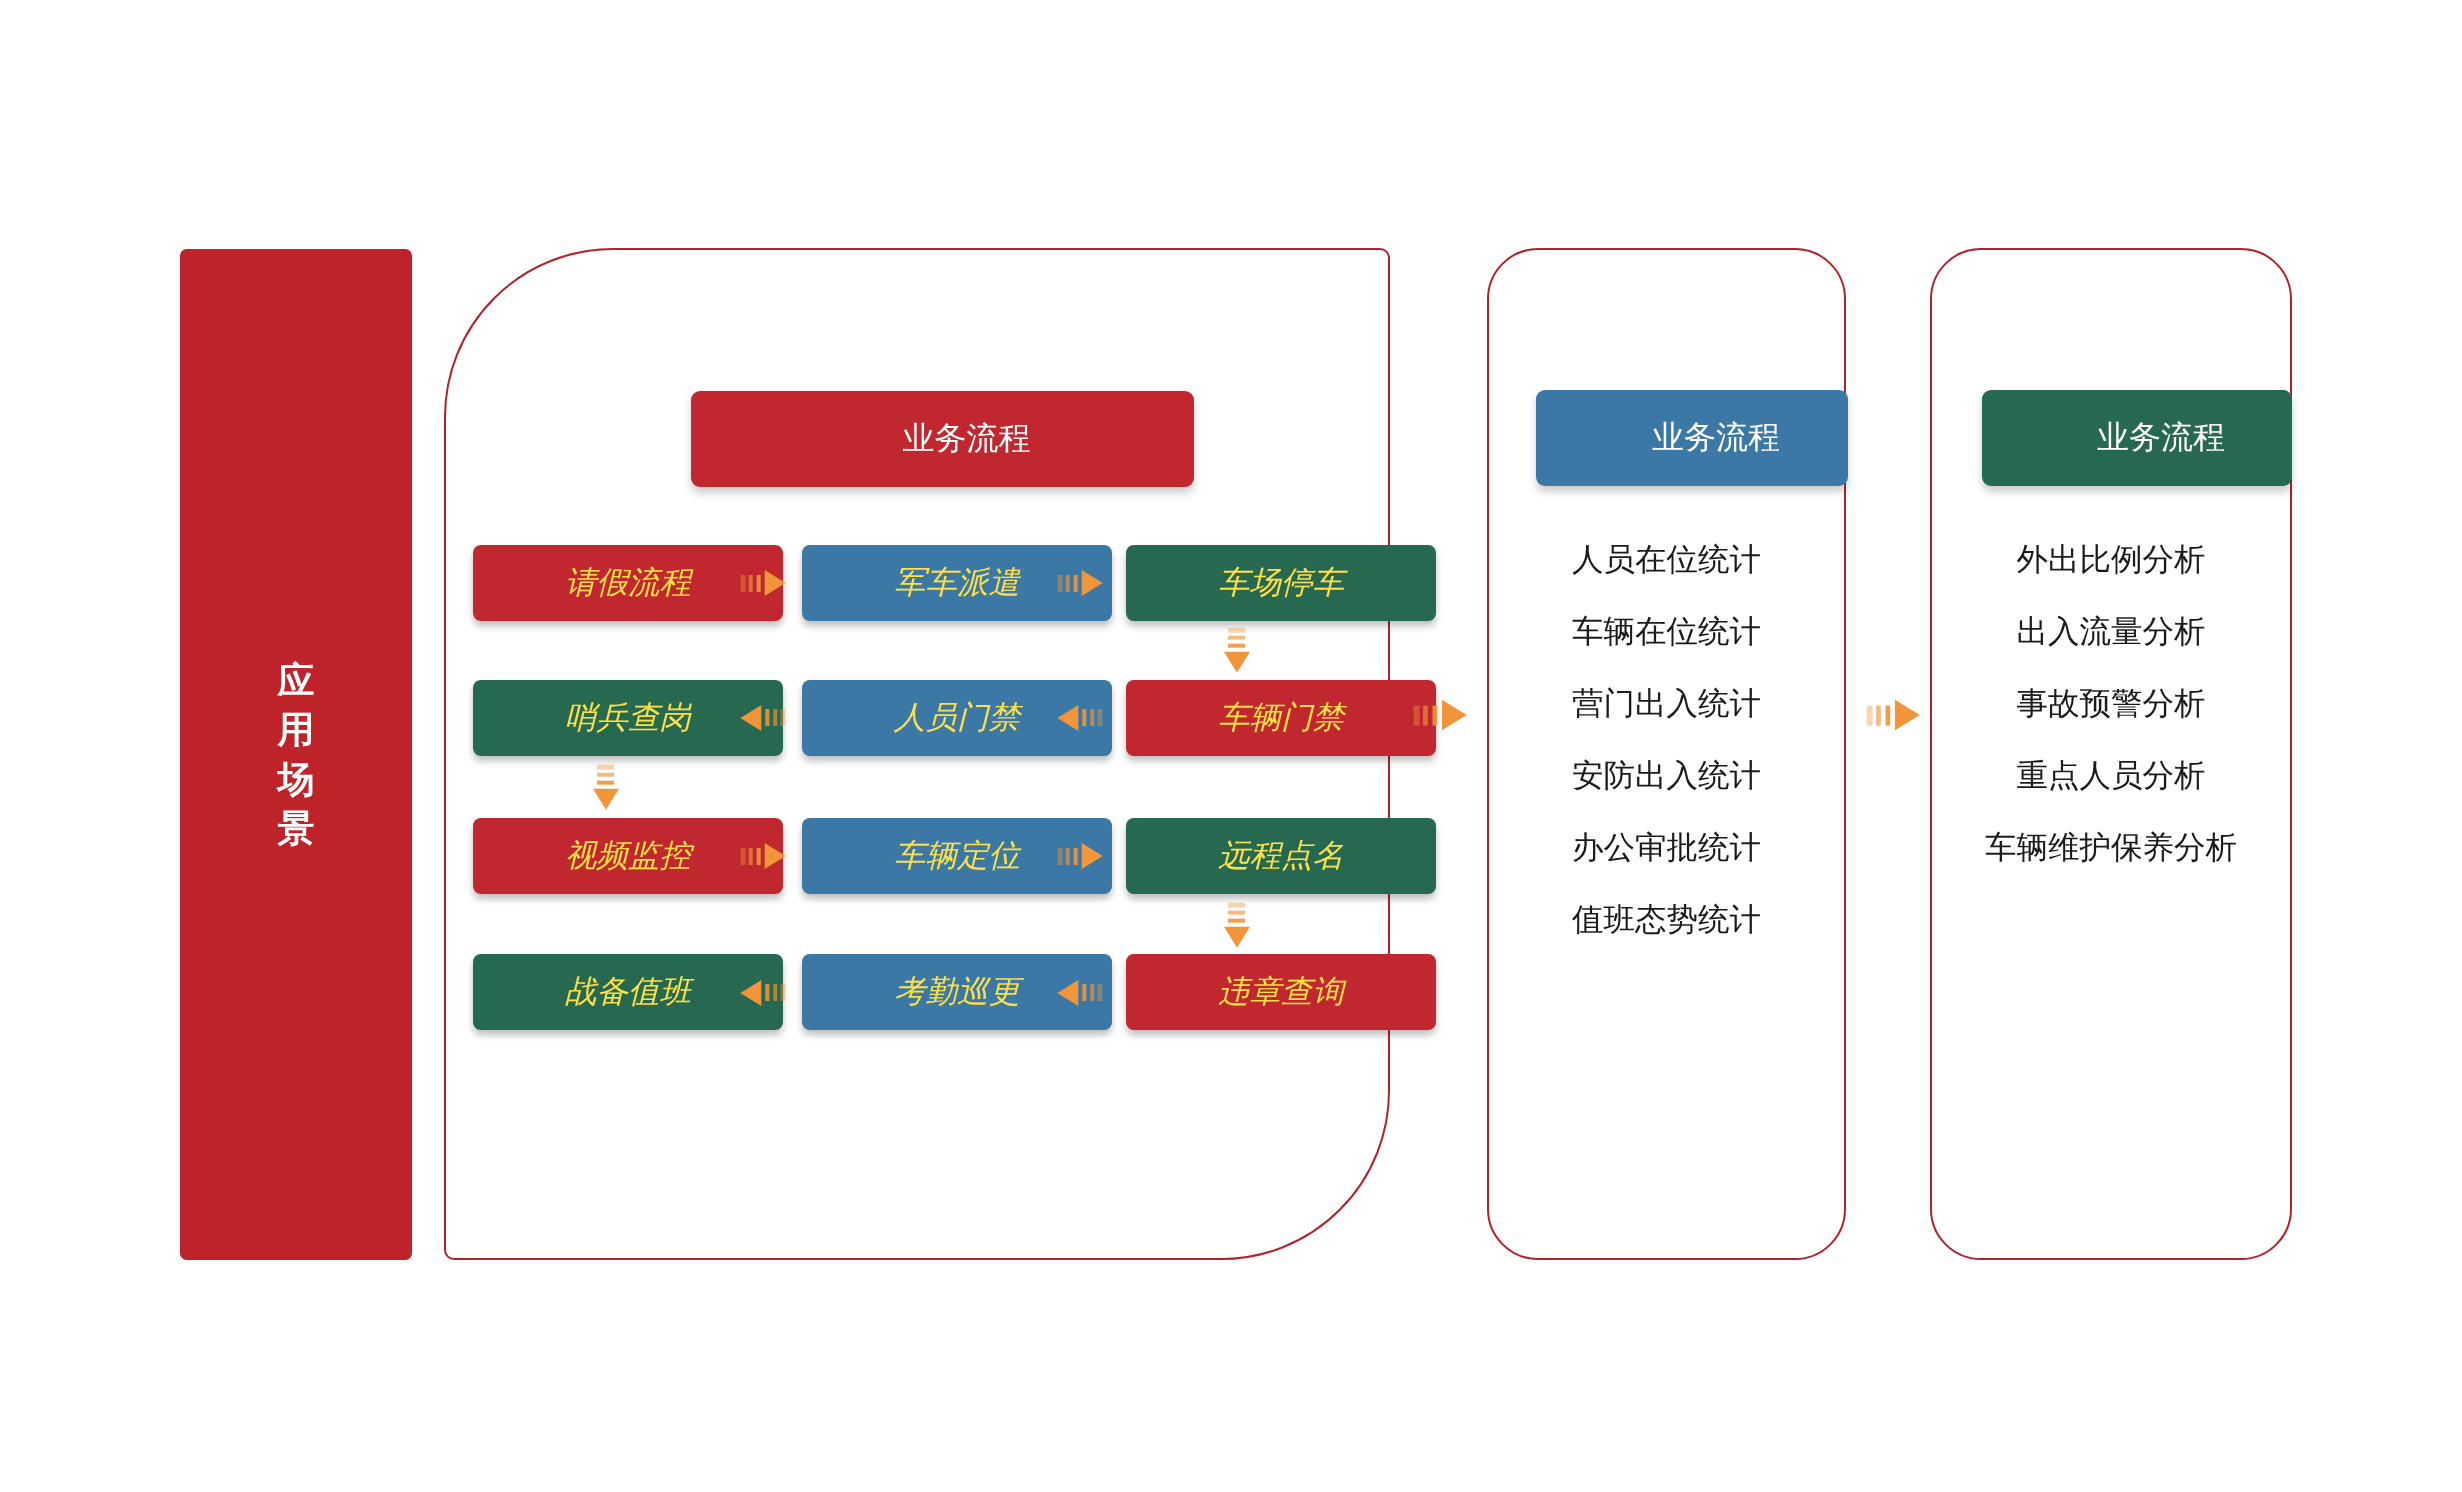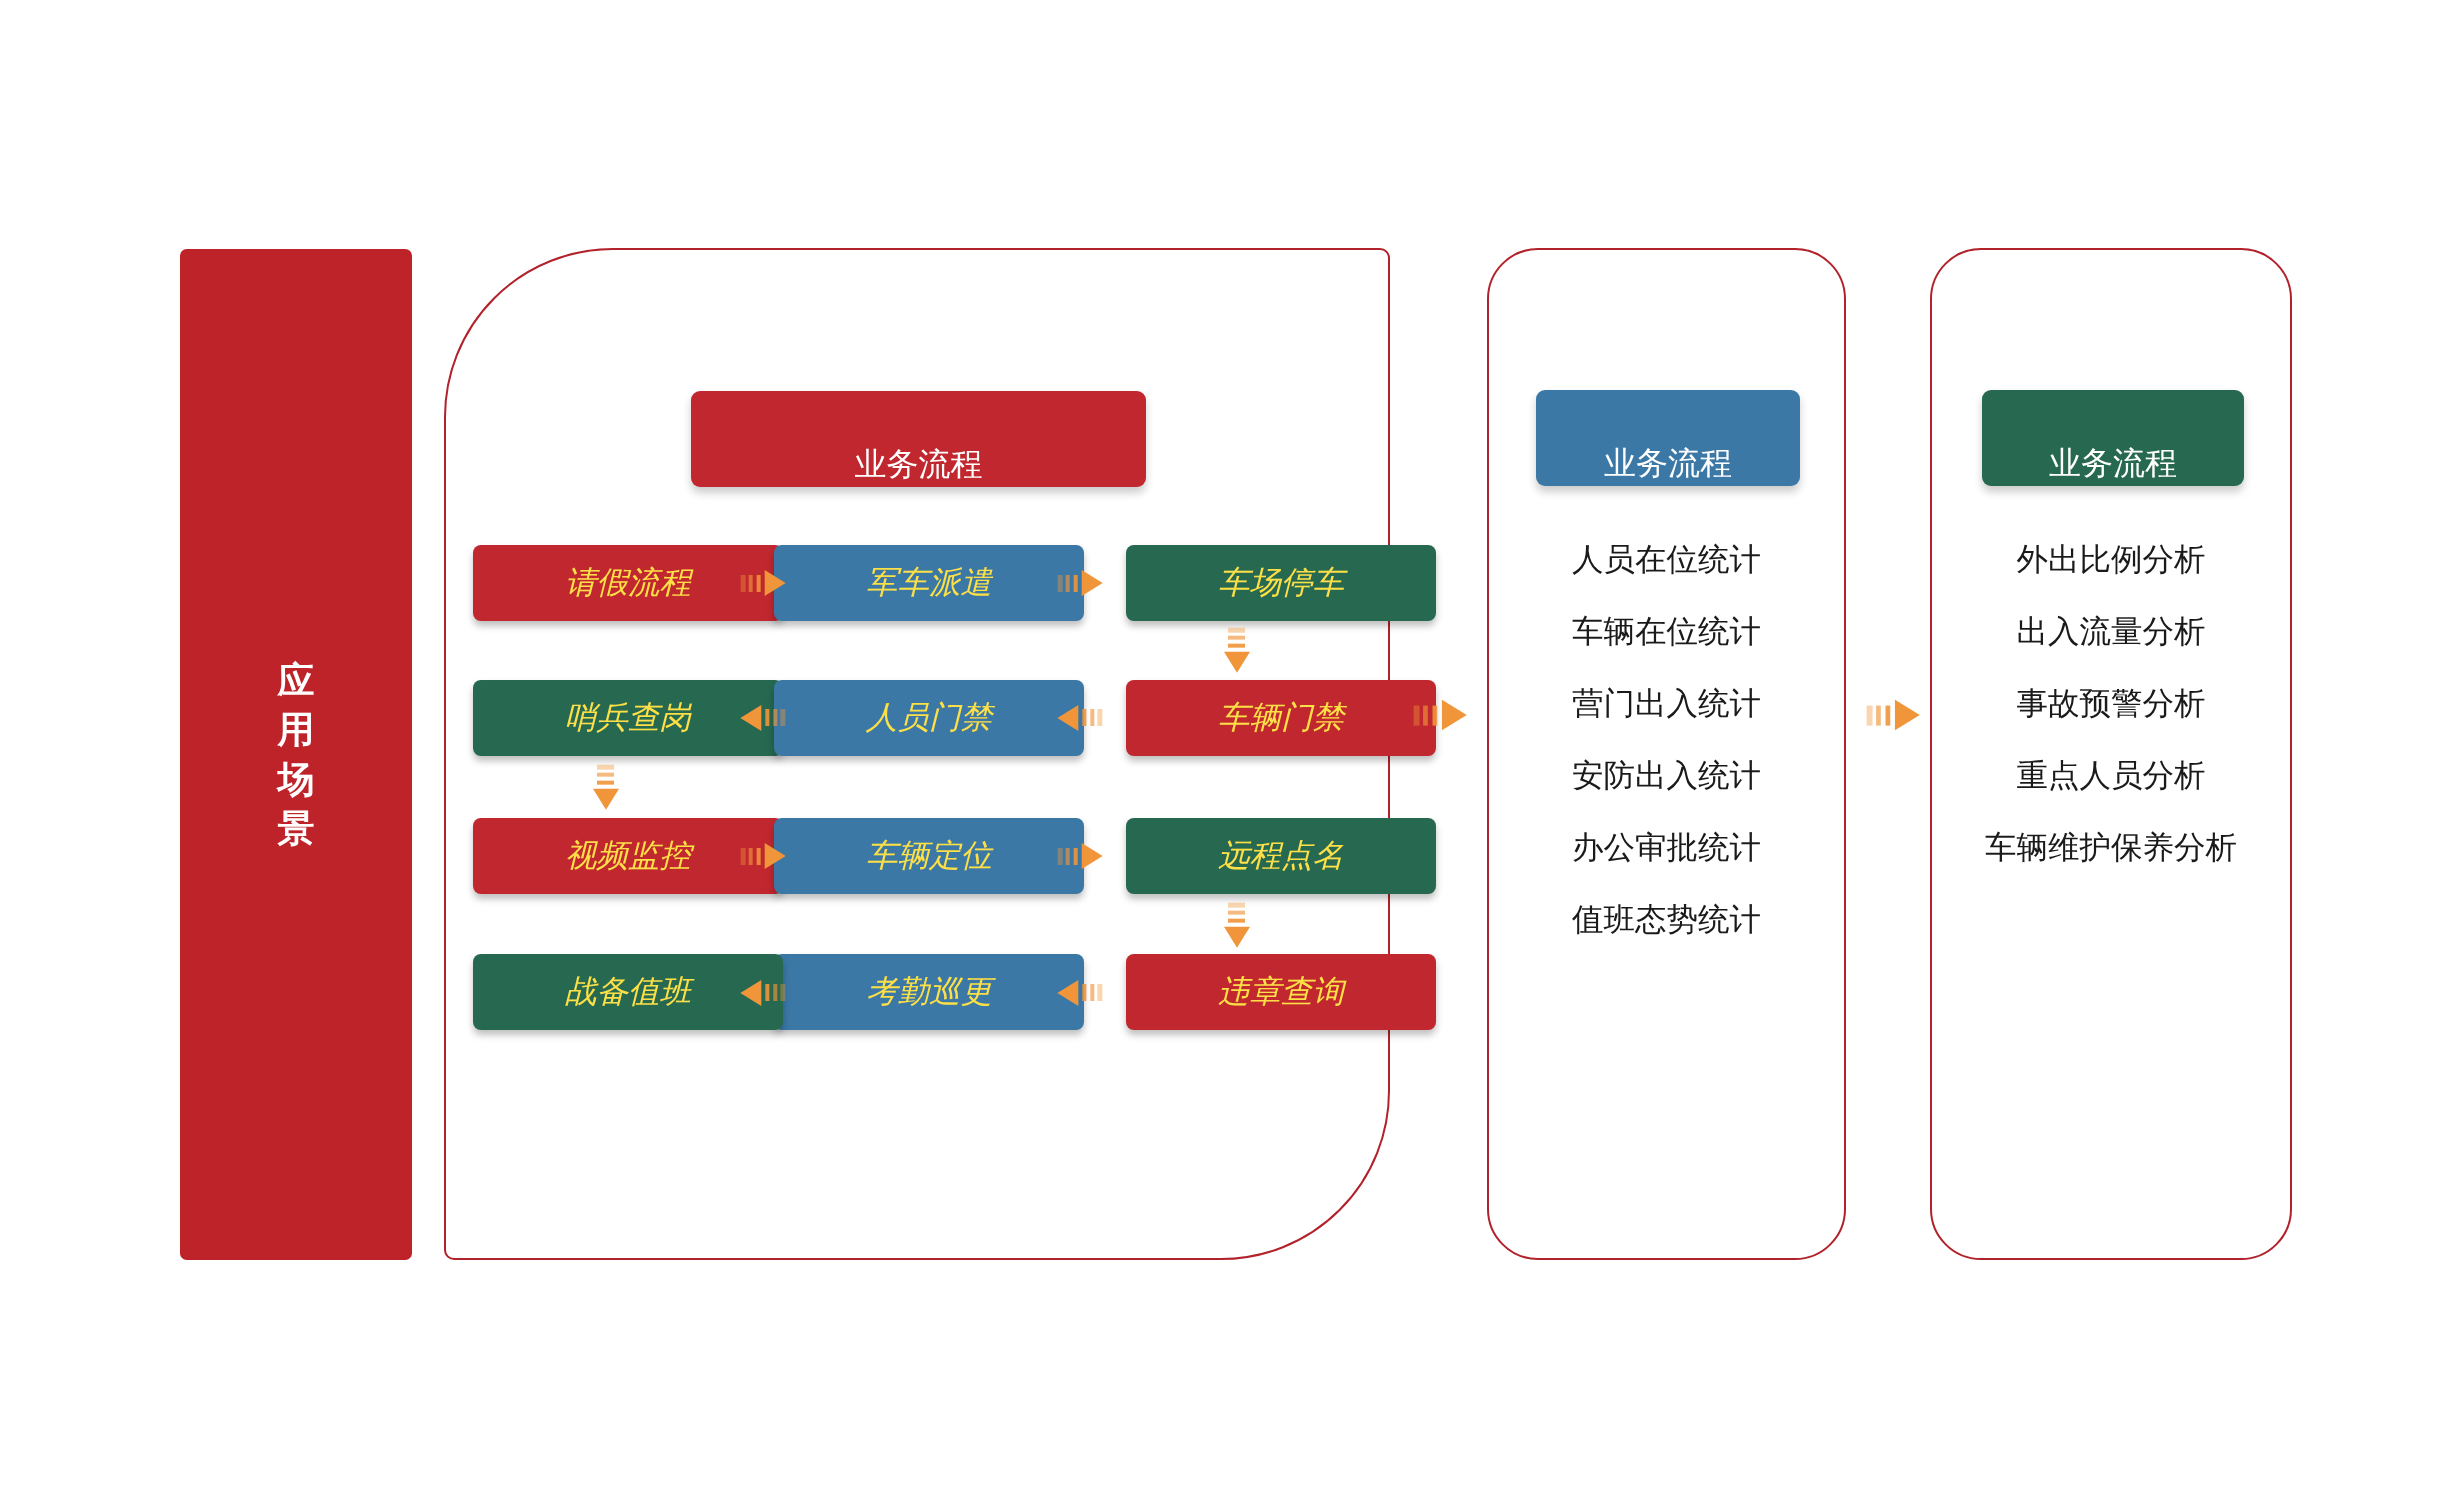--- a/index.html
+++ b/index.html
@@ -22,43 +22,44 @@
     position:absolute;top:248px;height:1012px;background:#ffffff;
     border:2.8px solid #B2222B;box-sizing:border-box;
   }
   .panel.flow{left:444px;width:946px;border-radius:169px 10px 169px 10px;}
   .panel.stats{left:1487px;width:359px;border-radius:51px;}
   .panel.analysis{left:1930px;width:362px;border-radius:51px;}
 
   
   .hdr{
     position:absolute;height:96px;
-    display:flex;align-items:flex-end;justify-content:center;
+    display:flex;align-items:center;justify-content:center;
     color:#ffffff;font-size:32px;border-radius:9px;
     box-shadow:0 5.6px 9px rgba(0,0,0,.20);
+    padding-left:48px;
   }
   .hdr[data-variant="red"]{background:#C1272E;}
   .hdr[data-variant="blue"]{background:#3B78A6;}
   .hdr[data-variant="green"]{background:#266950;}
   .flow .hdr{left:245px;top:141px;width:455px;}
   .stats .hdr{left:47px;top:140px;width:264px;}
   .analysis .hdr{left:50px;top:140px;width:262px;}
 
   
   .node{
     position:absolute;width:310px;height:76px;border-radius:7.9px;
     display:flex;align-items:center;justify-content:center;
     color:#fde047;font-size:31.5px;
     box-shadow:0 5px 7.9px rgba(0,0,0,.25);
     font-style:italic;
   }
   .node[data-variant="red"]{background:#C1272E;}
   .node[data-variant="blue"]{background:#3B78A6;}
   .node[data-variant="green"]{background:#266950;}
-  .c0{left:27px;} .c1{left:328px;} .c2{left:660px;margin-left:20px;}
+  .c0{left:27px;} .c1{left:356px;} .c2{left:660px;margin-left:20px;}
   .r0{top:295px;} .r1{top:430px;} .r2{top:568px;} .r3{top:704px;}
 
   
   .list{position:absolute;left:0;right:0;top:274px;margin:0;padding:0;list-style:none;}
   .list li{
     height:72px;display:flex;align-items:center;justify-content:center;
     font-size:31.5px;color:#1a1a1a;white-space:nowrap;
   }
 
   

